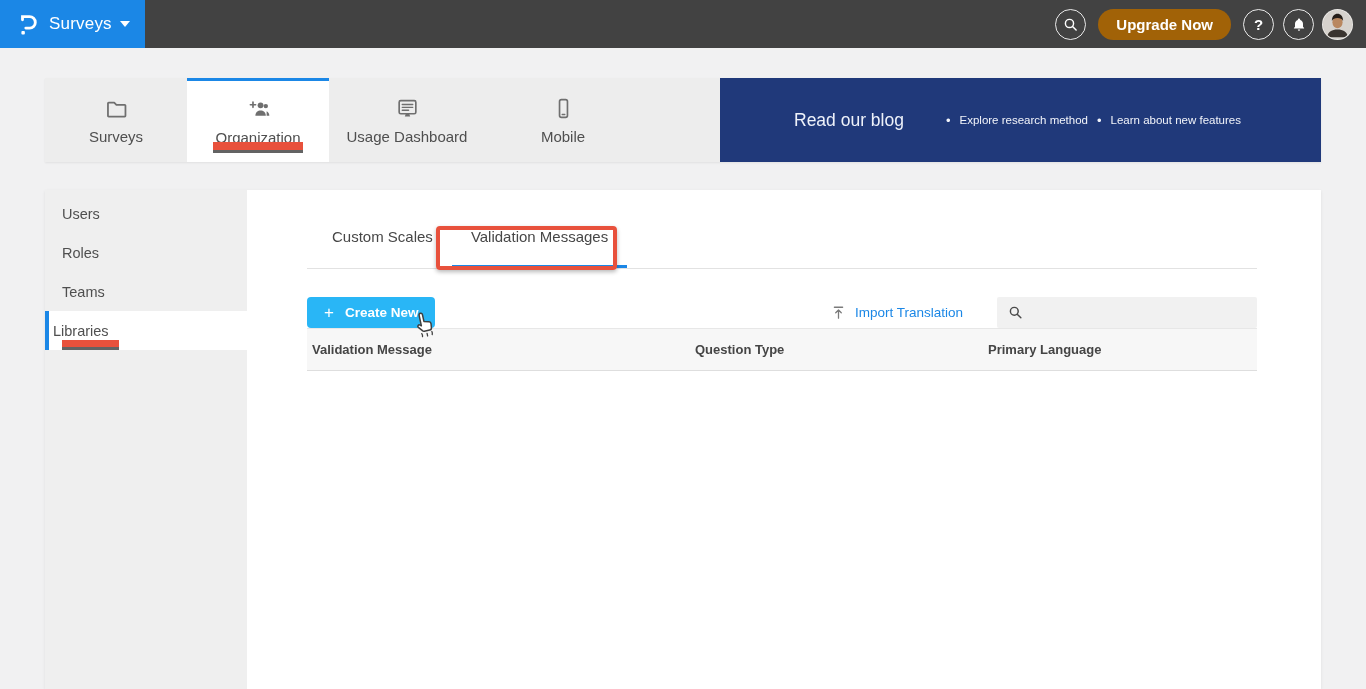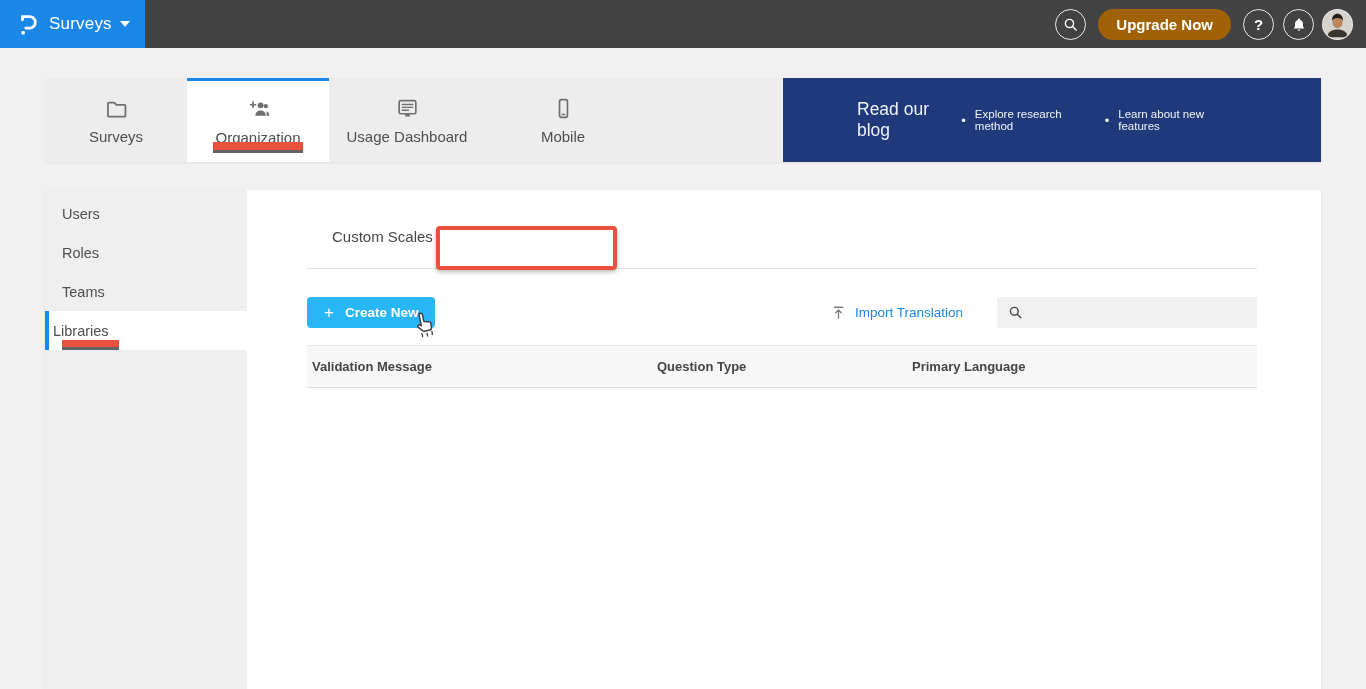--- a/index.html
+++ b/index.html
@@ -21,21 +21,21 @@
   .bell-btn { margin-left:9px; }
   .avatar { width:31px; height:31px; border-radius:50%; overflow:hidden; margin-left:8px; cursor:pointer; border:1px solid rgba(255,255,255,.5); padding:0; background:#d6d2cd; }
 
   
   .nav-card { position:relative; margin:30px 45px 0; height:84px; display:flex; box-shadow:0 1px 2px rgba(0,0,0,.07); }
   .module-tabs { display:flex; flex:1; background:#ededed; }
   .mtab { width:142px; display:flex; flex-direction:column; align-items:center; justify-content:center; gap:7px; color:#4f4f4f; font-size:15px; cursor:pointer; position:relative; }
   .mtab.wide { width:156px; }
   .mtab.active { background:#fff; border-top:3px solid #1b87e6; }
   .org-underline { position:absolute; left:50%; transform:translateX(-50%); bottom:12px; width:90px; height:8px; background:#e8513c; box-shadow:0 3px 0 rgba(72,72,72,.85); pointer-events:none; }
-  .blog-panel { width:538px; margin-left:auto; background:#20397a; display:flex; align-items:center; cursor:pointer; }
+  .blog-panel { width:601px; margin-left:auto; background:#20397a; display:flex; align-items:center; cursor:pointer; }
   .blog-title { font-size:17.5px; margin-left:74px; color:#eef2fa; }
   .blog-list { margin-left:auto; margin-right:80px; list-style:none; padding:0; display:flex; flex-direction:row; gap:9px; }
   .blog-li { display:flex; align-items:center; color:#f2f4fa; font-size:11.5px; }
   .blog-li::before { content:"•"; margin-right:9px; font-size:13px; }
 
   
   .main-card { margin:28px 45px 0; height:499px; background:#fff; display:flex; box-shadow:0 1px 3px rgba(0,0,0,.08); }
   .sidebar { width:202px; flex:0 0 202px; background:#efefef; padding-top:4px; }
   .side-item { height:39px; display:flex; align-items:center; padding-left:17px; font-size:14.5px; color:#4f4f4f; cursor:pointer; position:relative; }
   .side-item.active { background:#fff; border-left:4px solid #1b87e6; padding-left:4px; }
@@ -48,21 +48,21 @@
   .ctab.active { box-shadow:inset 0 -3px 0 #1b87e6; }
 
   .toolbar { margin-top:28px; display:flex; align-items:center; height:31px; }
   .create-btn { display:flex; align-items:center; gap:11px; background:#29b6f6; color:#fff; border:none; border-radius:4px; height:31px; padding:0 17px; font-size:13.5px; font-weight:bold; font-family:inherit; cursor:pointer; }
   .plus-glyph { font-size:17px; font-weight:normal; line-height:1; margin-top:-1px; }
   .toolbar-right { margin-left:auto; display:flex; }
   .import-link { display:flex; align-items:center; gap:9px; color:#1b87e6; font-size:13.5px; cursor:pointer; }
   .search-box { margin-left:34px; width:260px; height:31px; background:#f1f1f1; border-radius:2px; display:flex; align-items:center; padding-left:10px; }
   .search-box input { border:none; background:transparent; outline:none; flex:1; font-size:13px; font-family:inherit; color:#444; min-width:0; }
 
-  .table-head { margin-top:17px; height:43px; background:#f7f7f7; border-top:1px solid #e7e7e7; border-bottom:1px solid #dedede; display:flex; align-items:center; font-size:13px; font-weight:bold; color:#454545; }
+  .table-head { height:43px; background:#f7f7f7; border-top:1px solid #e7e7e7; border-bottom:1px solid #dedede; display:flex; align-items:center; font-size:13px; font-weight:bold; color:#454545;gap:38px; }
   .th-1 { width:350px; padding-left:5px; }
   .th-2 { width:255px; }
   .th-3 { flex:1; }
 
   
   .red-box { position:absolute; left:189px; top:36px; width:181px; height:44px; border:4px solid #e8513c; border-radius:4px; box-shadow:0 2px 4px rgba(0,0,0,.28); pointer-events:none; }
   .cursor-overlay { position:absolute; left:165px; top:119px; pointer-events:none; transform:rotate(-12deg); }
 </style>
 </head>
 <body>
@@ -189,20 +189,23 @@
       <span>Libraries</span>
       <span class="lib-underline"></span>
     </div>
   </aside>
 
   <section class="content">
 
     <div class="content-tabs">
       <div class="ctab">
         <span>Custom Scales</span>
+      </div>
+      <div class="ctab active">
+        <span>Validation Messages</span>
       </div>
     </div>
 
     <div class="toolbar">
       <button class="create-btn">
         <span class="plus-glyph">+</span>
         <span>Create New</span>
       </button>
       <div class="toolbar-right">
         <span class="import-link">

